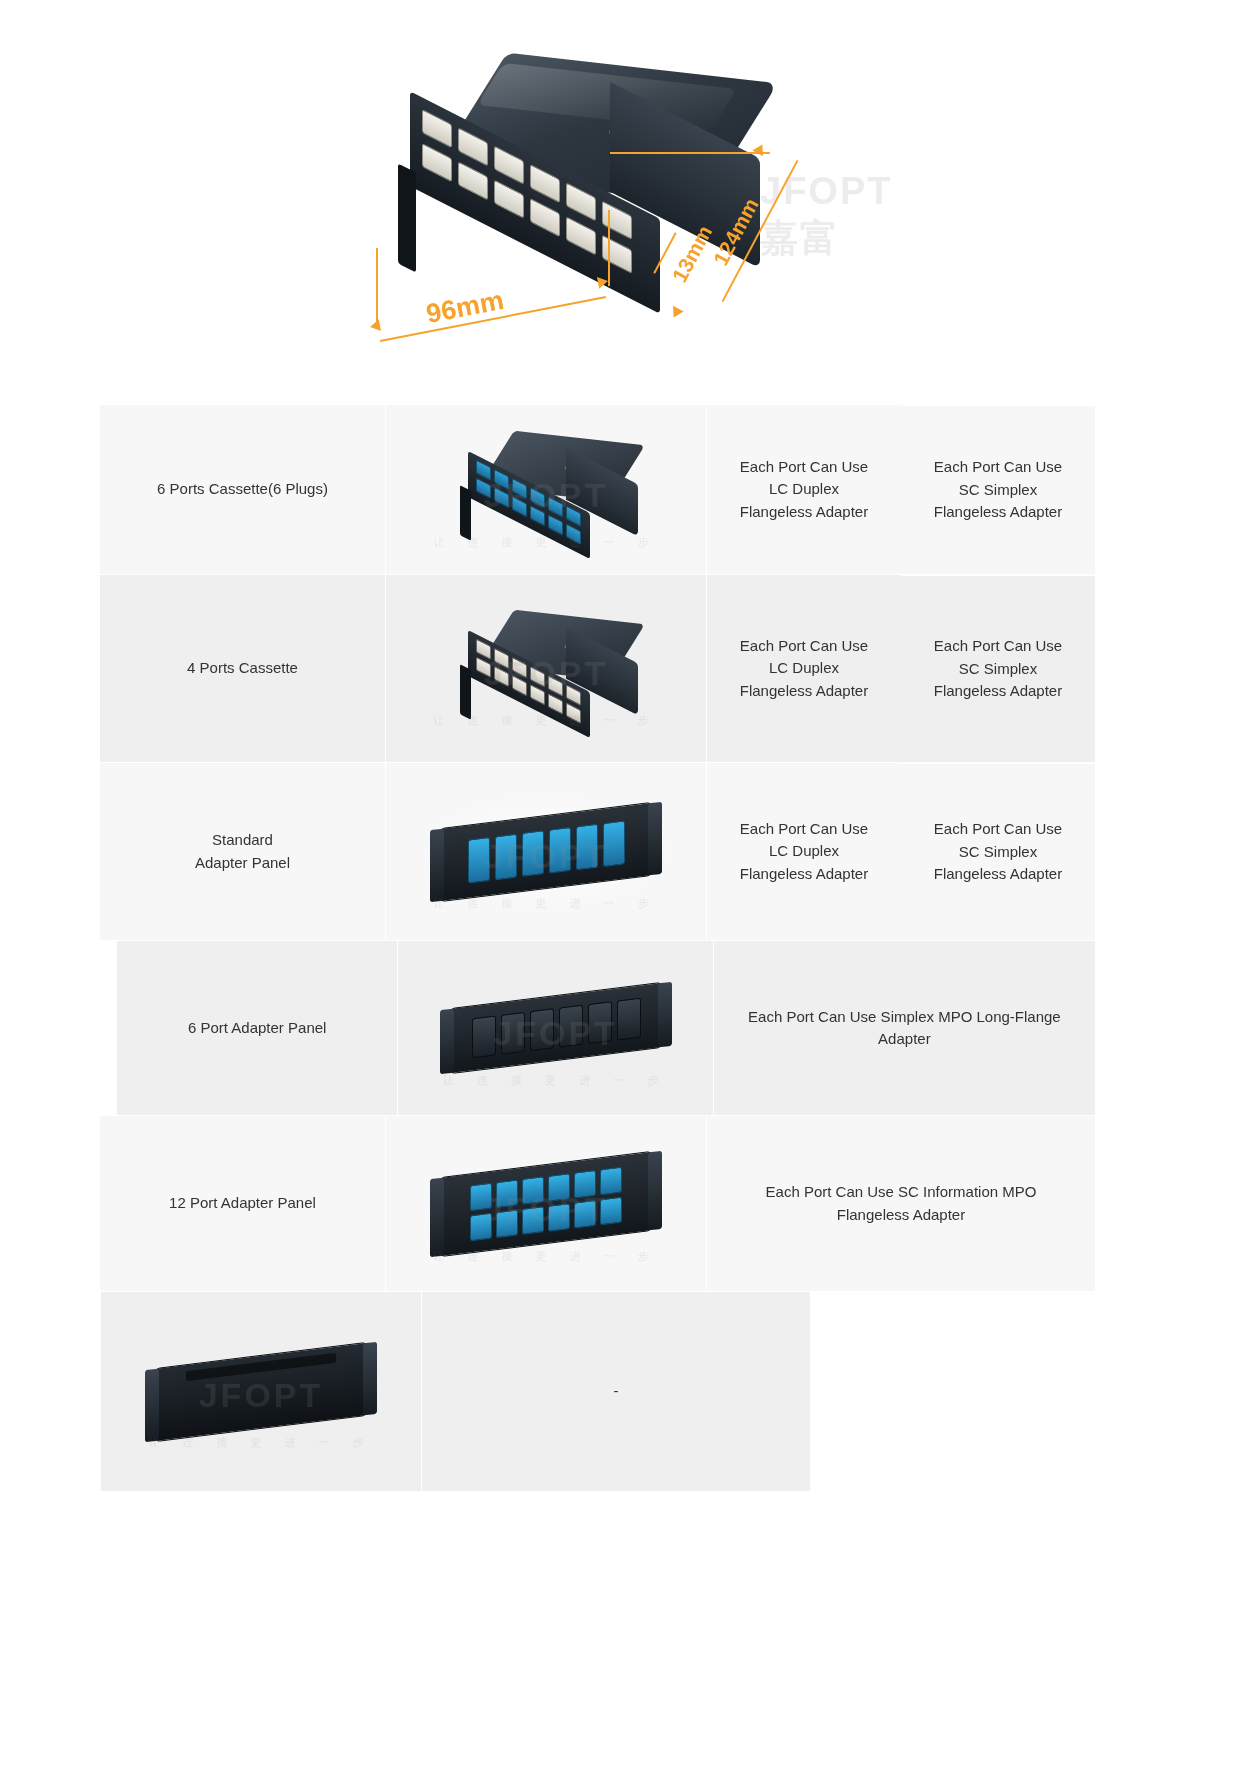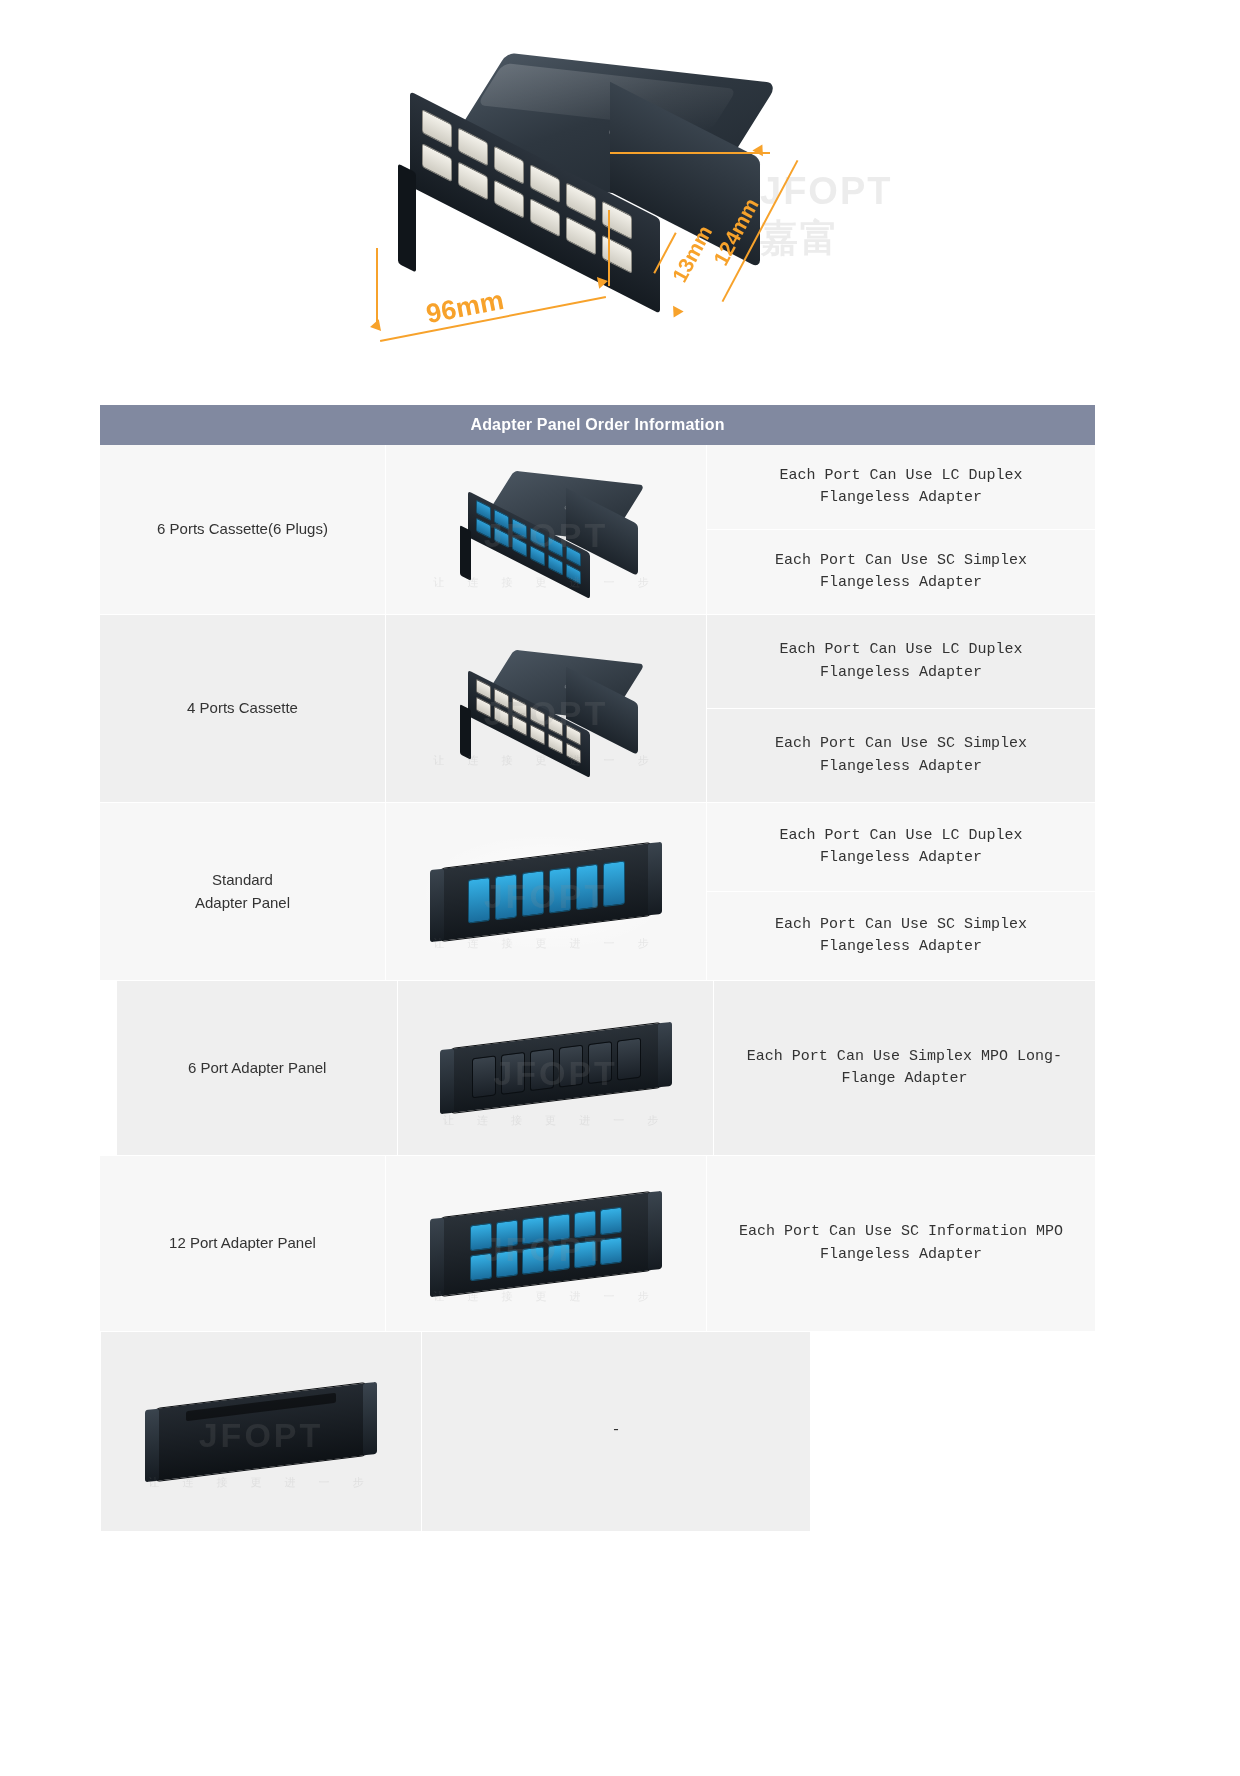--- a/index.html
+++ b/index.html
@@ -206,22 +206,20 @@
     border-right: 1px solid #ffffff;
     display: flex;
     align-items: center;
     justify-content: center;
     position: relative;
     overflow: hidden;
   }
   .c3 {
     width: 388px;
     display: flex;
-    flex-direction: column;
-    font-family: Liberation Mono, monospace;
   }
   .c3 .sub {
     flex: 1;
     background: #f7f7f7;
     display: flex;
     align-items: center;
     justify-content: center;
     text-align: center;
     font-size: 15px;
     color: #333;
@@ -386,21 +384,20 @@
     <div class="dim-line" style="left:350px; top:210px; width:160px; transform:rotate(-62deg);"></div>
     <div class="arrow-v" style="left:424px; top:124px; border-bottom:10px solid #F7A22B; transform:rotate(28deg);"></div>
     <div class="arrow-v" style="left:340px; top:288px; border-top:10px solid #F7A22B; transform:rotate(28deg);"></div>
     <div class="dim-line" style="left:280px; top:132px; width:160px; height:2px;"></div>
     <div class="dim lbl-124">124mm</div>
   </div>
 </div>
 
 <div class="table-wrap">
 
-  <div class="thead">Adapter Panel Order Information</div>
 
   <div class="trow h-165">
     <div class="c1">6 Ports Cassette(6 Plugs)</div>
     <div class="c2">
       <div class="thumb">
         <div class="mini-cass">
           <div class="mtop"></div>
           <div class="mdot"></div>
           <div class="mside"></div>
           <div class="mfront"></div>

